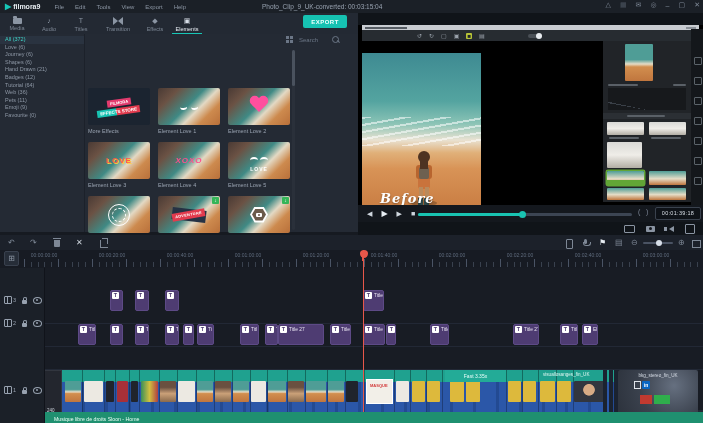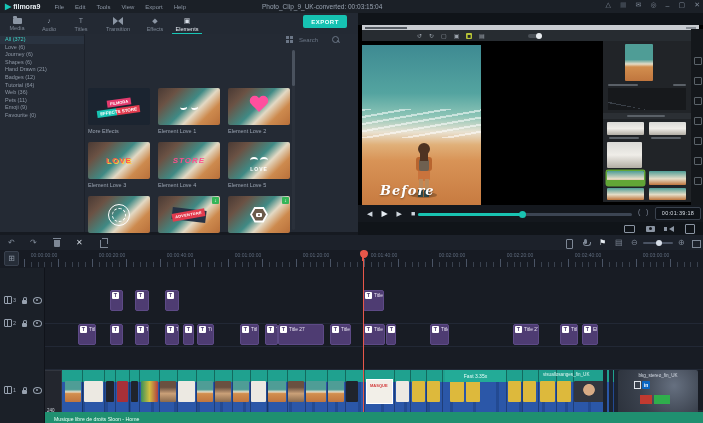--- a/index.html
+++ b/index.html
@@ -80,21 +80,21 @@
   
   #preview{left:358px;top:13px;width:345px;height:222px;background:#101419;}
   #pv-video{position:absolute;left:0;top:12px;width:345px;height:180px;background:#000;}
   #apptitle{position:absolute;left:4px;top:0;width:337px;height:5px;background:#c8ccd1;}
   #apptitle .tbar{position:absolute;left:3px;top:1.5px;width:42px;height:2px;background:#565c63;}
   #apptitle .dots{position:absolute;right:3px;top:1.5px;width:10px;height:2px;background:#8a9097;}
   #apptool{position:absolute;left:4px;top:5px;width:337px;height:11px;background:#272c31;display:flex;align-items:center;gap:7px;padding-left:55px;box-sizing:border-box;font-size:6px;color:#9aa2ab;}
   #apptool .hl{background:#b7c337;color:#22262b;padding:0 1px;border-radius:1px;}
   #apptool .toggle{margin-left:36px;width:14px;height:4px;background:#4a5056;border-radius:2px;position:relative;}
   #apptool .toggle::after{content:"";position:absolute;right:0;top:-1px;width:6px;height:6px;background:#e8ecef;border-radius:50%;}
-  .beachimg{position:absolute;top:20px;height:161px;overflow:hidden;
+  .beachimg{position:absolute;top:28px;height:161px;overflow:hidden;
     background:linear-gradient(180deg,#3e8a92 0%,#54a4a0 30%,#8cc4b6 44%,#e9e2d2 54%,#e0b079 62%,#d89356 72%,#c77a40 100%);}
   .beachimg .foam{position:absolute;left:0;top:40%;width:100%;height:18%;
     background:repeating-linear-gradient(170deg,rgba(255,255,255,.55) 0 2px,rgba(255,255,255,0) 2px 7px);}
   .beachimg.after{filter:saturate(1.25) contrast(1.05);}
   .caption{position:absolute;bottom:8px;font-family:"DejaVu Serif",serif;font-style:italic;font-weight:bold;color:#fff;font-size:13px;letter-spacing:1px;text-shadow:0 1px 2px rgba(0,0,0,.4);}
   
   #apppanel{position:absolute;left:245px;top:16px;width:88px;height:161px;background:#212428;}
   .pthumb{position:absolute;background:linear-gradient(180deg,#4f9d96 0%,#4f9d96 42%,#e5dcc6 54%,#d28e4e 62%,#c0763e 100%);border-radius:1px;}
   .gbar{position:absolute;height:2px;background:#5a6067;border-radius:1px;}
   .fan{position:absolute;left:5px;top:47px;width:78px;height:22px;background:#17191c;overflow:hidden;}
@@ -309,21 +309,21 @@
           <div class="tlabel">Element Love 2</div>
         </div>
         <div class="tilewrap">
           <div class="thumb k-love">
             <div class="lovetxt">LOVE</div>
           </div>
           <div class="tlabel">Element Love 3</div>
         </div>
         <div class="tilewrap">
           <div class="thumb k-xoxo">
-            <div class="xoxotxt">STORE</div>
+            <div class="xoxotxt">XOXO</div>
           </div>
           <div class="tlabel">Element Love 4</div>
         </div>
         <div class="tilewrap">
           <div class="thumb k-swans">
             <div class="swanarc"></div>
             <div class="swanarc"></div>
             <div class="swantxt">LOVE</div>
           </div>
           <div class="tlabel">Element Love 5</div>

